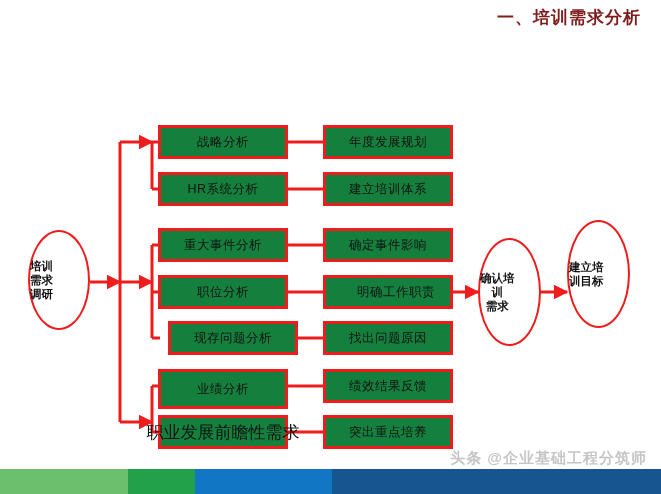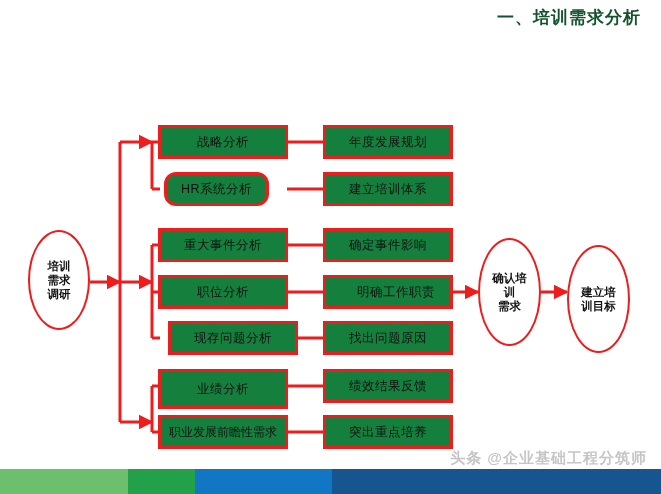--- a/index.html
+++ b/index.html
@@ -34,30 +34,30 @@
   
   .node{
     position:absolute;
     border:3px solid #14532d;
     background:#15803d;
     box-sizing:border-box;
     display:flex;align-items:center;justify-content:center;
     font-size:12.5px;font-weight:normal;color:#121212;
     letter-spacing:0.5px;white-space:nowrap;
   }
-  .node.small{font-size:12px;letter-spacing:0px;}
+  .node.small{font-size:17px;letter-spacing:0px;}
 
   
   .ellipse{
     position:absolute;
     border:2.5px solid #ee1c1c;
     border-radius:50%;
     background:#ffffff;
     box-sizing:border-box;
-    display:flex;align-items:center;justify-content:center;
+    display:flex;align-items:center;
     text-align:center;
     font-size:11.5px;font-weight:bold;color:#121212;
     line-height:1.22;
   }
 
   
   .footer{position:absolute;left:0;bottom:0;width:661px;height:25px;}
   .fseg{position:absolute;top:0;height:25px;}
 
   
@@ -66,21 +66,21 @@
     font-size:15px;font-weight:bold;
     color:rgba(150,150,150,0.55);
     white-space:nowrap;letter-spacing:1px;
   }
 </style>
 </head>
 <body>
 
 <div id="slide">
 
-  <div class="header-title" style="color: #14532d;">一、培训需求分析</div>
+  <div class="header-title" style="color: #7f1d1d;">一、培训需求分析</div>
 
 
   <svg id="wires" viewBox="0 0 661 494">
     <defs>
       <marker id="arrowRed" viewBox="0 0 10 10" refX="9" refY="5" markerWidth="5" markerHeight="5" orient="auto-start-reverse">
         <path d="M 0 0 L 10 5 L 0 10 z" fill="#ee1c1c"></path>
       </marker>
     </defs>
     <g stroke="#ee1c1c" stroke-width="3" fill="none">
 
@@ -131,21 +131,21 @@
       </div>
     </div>
 
     <div class="node" style="left: 158px; top: 125px; width: 130px; height: 34px; border-color: rgb(238, 28, 28);">
       <span>战略分析</span>
     </div>
     <div class="node" style="left: 323px; top: 125px; width: 130px; height: 34px; border-color: rgb(238, 28, 28);">
       <span>年度发展规划</span>
     </div>
 
-    <div class="node" style="left: 164px; top: 172px; width: 105px; height: 34px; border-color: rgb(238, 28, 28); border-radius: 12px;">
+    <div class="node" style="left: 158px; top: 172px; width: 130px; height: 34px; border-color: rgb(238, 28, 28);">
       <span>HR系统分析</span>
     </div>
     <div class="node" style="left: 158px; top: 228px; width: 130px; height: 34px; border-color: rgb(238, 28, 28);">
       <span>重大事件分析</span>
     </div>
 
     <div class="node" style="left: 323px; top: 172px; width: 130px; height: 34px; border-color: rgb(238, 28, 28);">
       <span>建立培训体系</span>
     </div>
     <div class="node" style="left: 323px; top: 228px; width: 130px; height: 34px; border-color: rgb(238, 28, 28);">
@@ -181,21 +181,21 @@
     </div>
 
     <div class="ellipse" style="left: 478px; top: 238px; width: 63px; height: 108px; border-color: rgb(238, 28, 28);">
       <div>
         <div>确认培</div>
         <div>训</div>
         <div>需求</div>
       </div>
     </div>
 
-    <div class="ellipse" style="left: 567px; top: 245px; width: 63px; height: 108px; border-color: rgb(238, 28, 28);">
+    <div class="ellipse" style="left: 567px; top: 220px; width: 63px; height: 108px; border-color: rgb(238, 28, 28);">
       <div>
         <div>建立培</div>
         <div>训目标</div>
       </div>
     </div>
 
   </div>
 
   <div class="watermark">头条 @企业基础工程分筑师</div>
 

